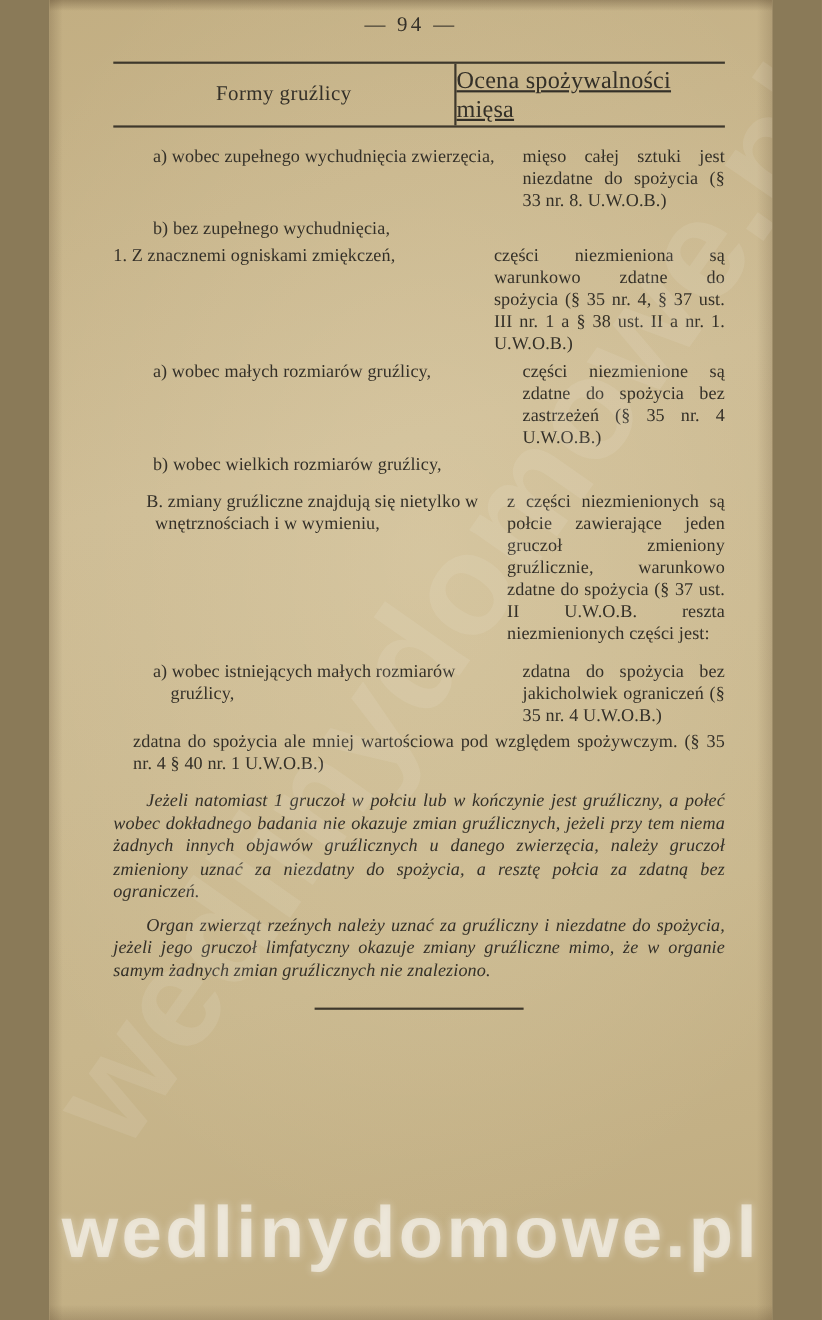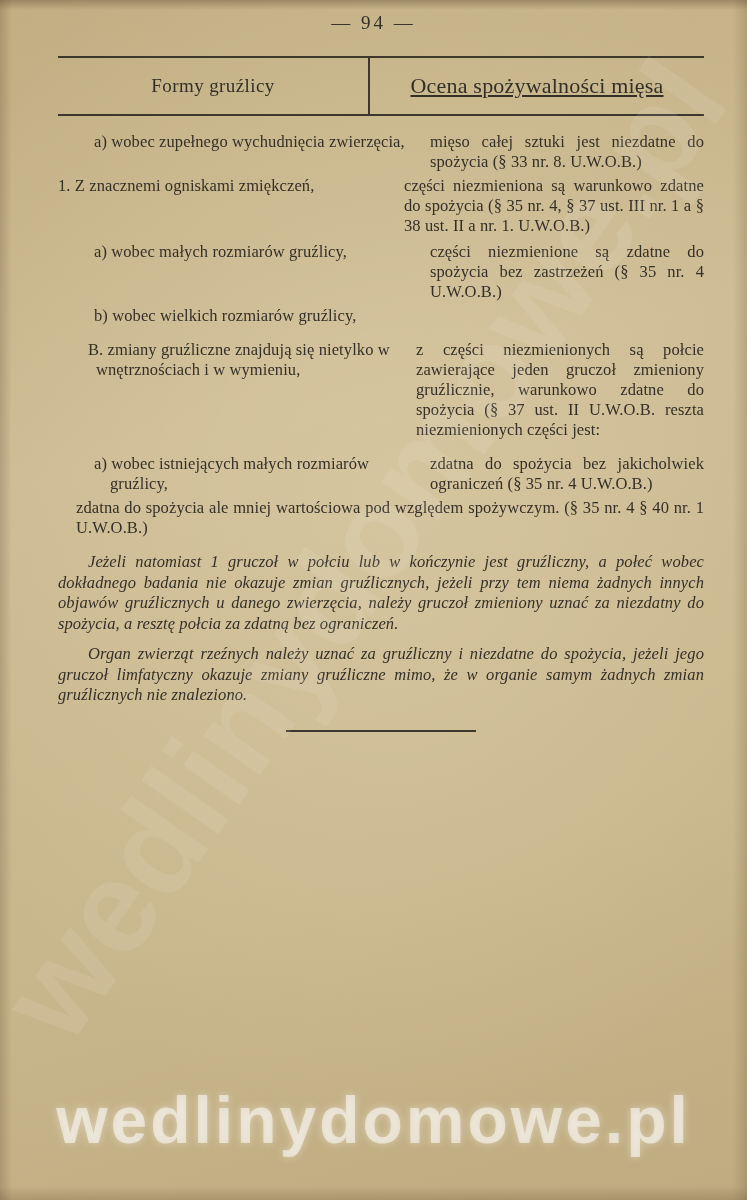--- a/index.html
+++ b/index.html
@@ -1,18 +1,18 @@
 <!DOCTYPE html>
 <html><head>
 <meta charset="utf-8">
 <style>
   html, body { margin: 0; padding: 0; background: #8a7a58; }
   .page {
     position: relative;
-    width: 747px;
+    width: 657px;
     height: 1200px;
     overflow: hidden;
     margin: 0 auto;
     font-family: "Liberation Serif", "DejaVu Serif", serif;
     color: #343028;
     background-color: #c7b58c;
     background-image:
       linear-gradient(to bottom, rgba(80,60,36,0.35), rgba(80,60,36,0) 10px),
       linear-gradient(to top, rgba(80,60,36,0.22), rgba(80,60,36,0) 14px),
       linear-gradient(to right, rgba(80,60,36,0.22), rgba(80,60,36,0) 12px),
@@ -118,20 +118,24 @@
     </div>
 
     <div class="tbody">
 
 
       <div class="row mt6">
         <div class="lcell hang1">a) wobec zupełnego wychud­nięcia zwierzęcia,</div>
         <div class="rcell">mięso całej sztuki jest niezdatne do spożycia (§ 33 nr. 8. U.W.O.B.)</div>
       </div>
 
+      <div class="row mt6">
+        <div class="lcell hang1">b) bez zupełnego wychudnięcia,</div>
+        <div class="rcell"></div>
+      </div>
 
       <div class="row mt4">
         <div class="lcell hang0">1. Z znacznemi ogniskami zmiękczeń,</div>
         <div class="rcell">części niezmieniona są warunkowo zdatne do spożycia (§ 35 nr. 4, § 37 ust. III nr. 1 a § 38 ust. II a nr. 1. U.W.O.B.)</div>
       </div>
 
 
       <div class="row mt6">
         <div class="lcell hang1">a) wobec małych rozmiarów gruźlicy,</div>
         <div class="rcell">części niezmienione są zdatne do spożycia bez zastrzeżeń (§ 35 nr. 4 U.W.O.B.)</div>

